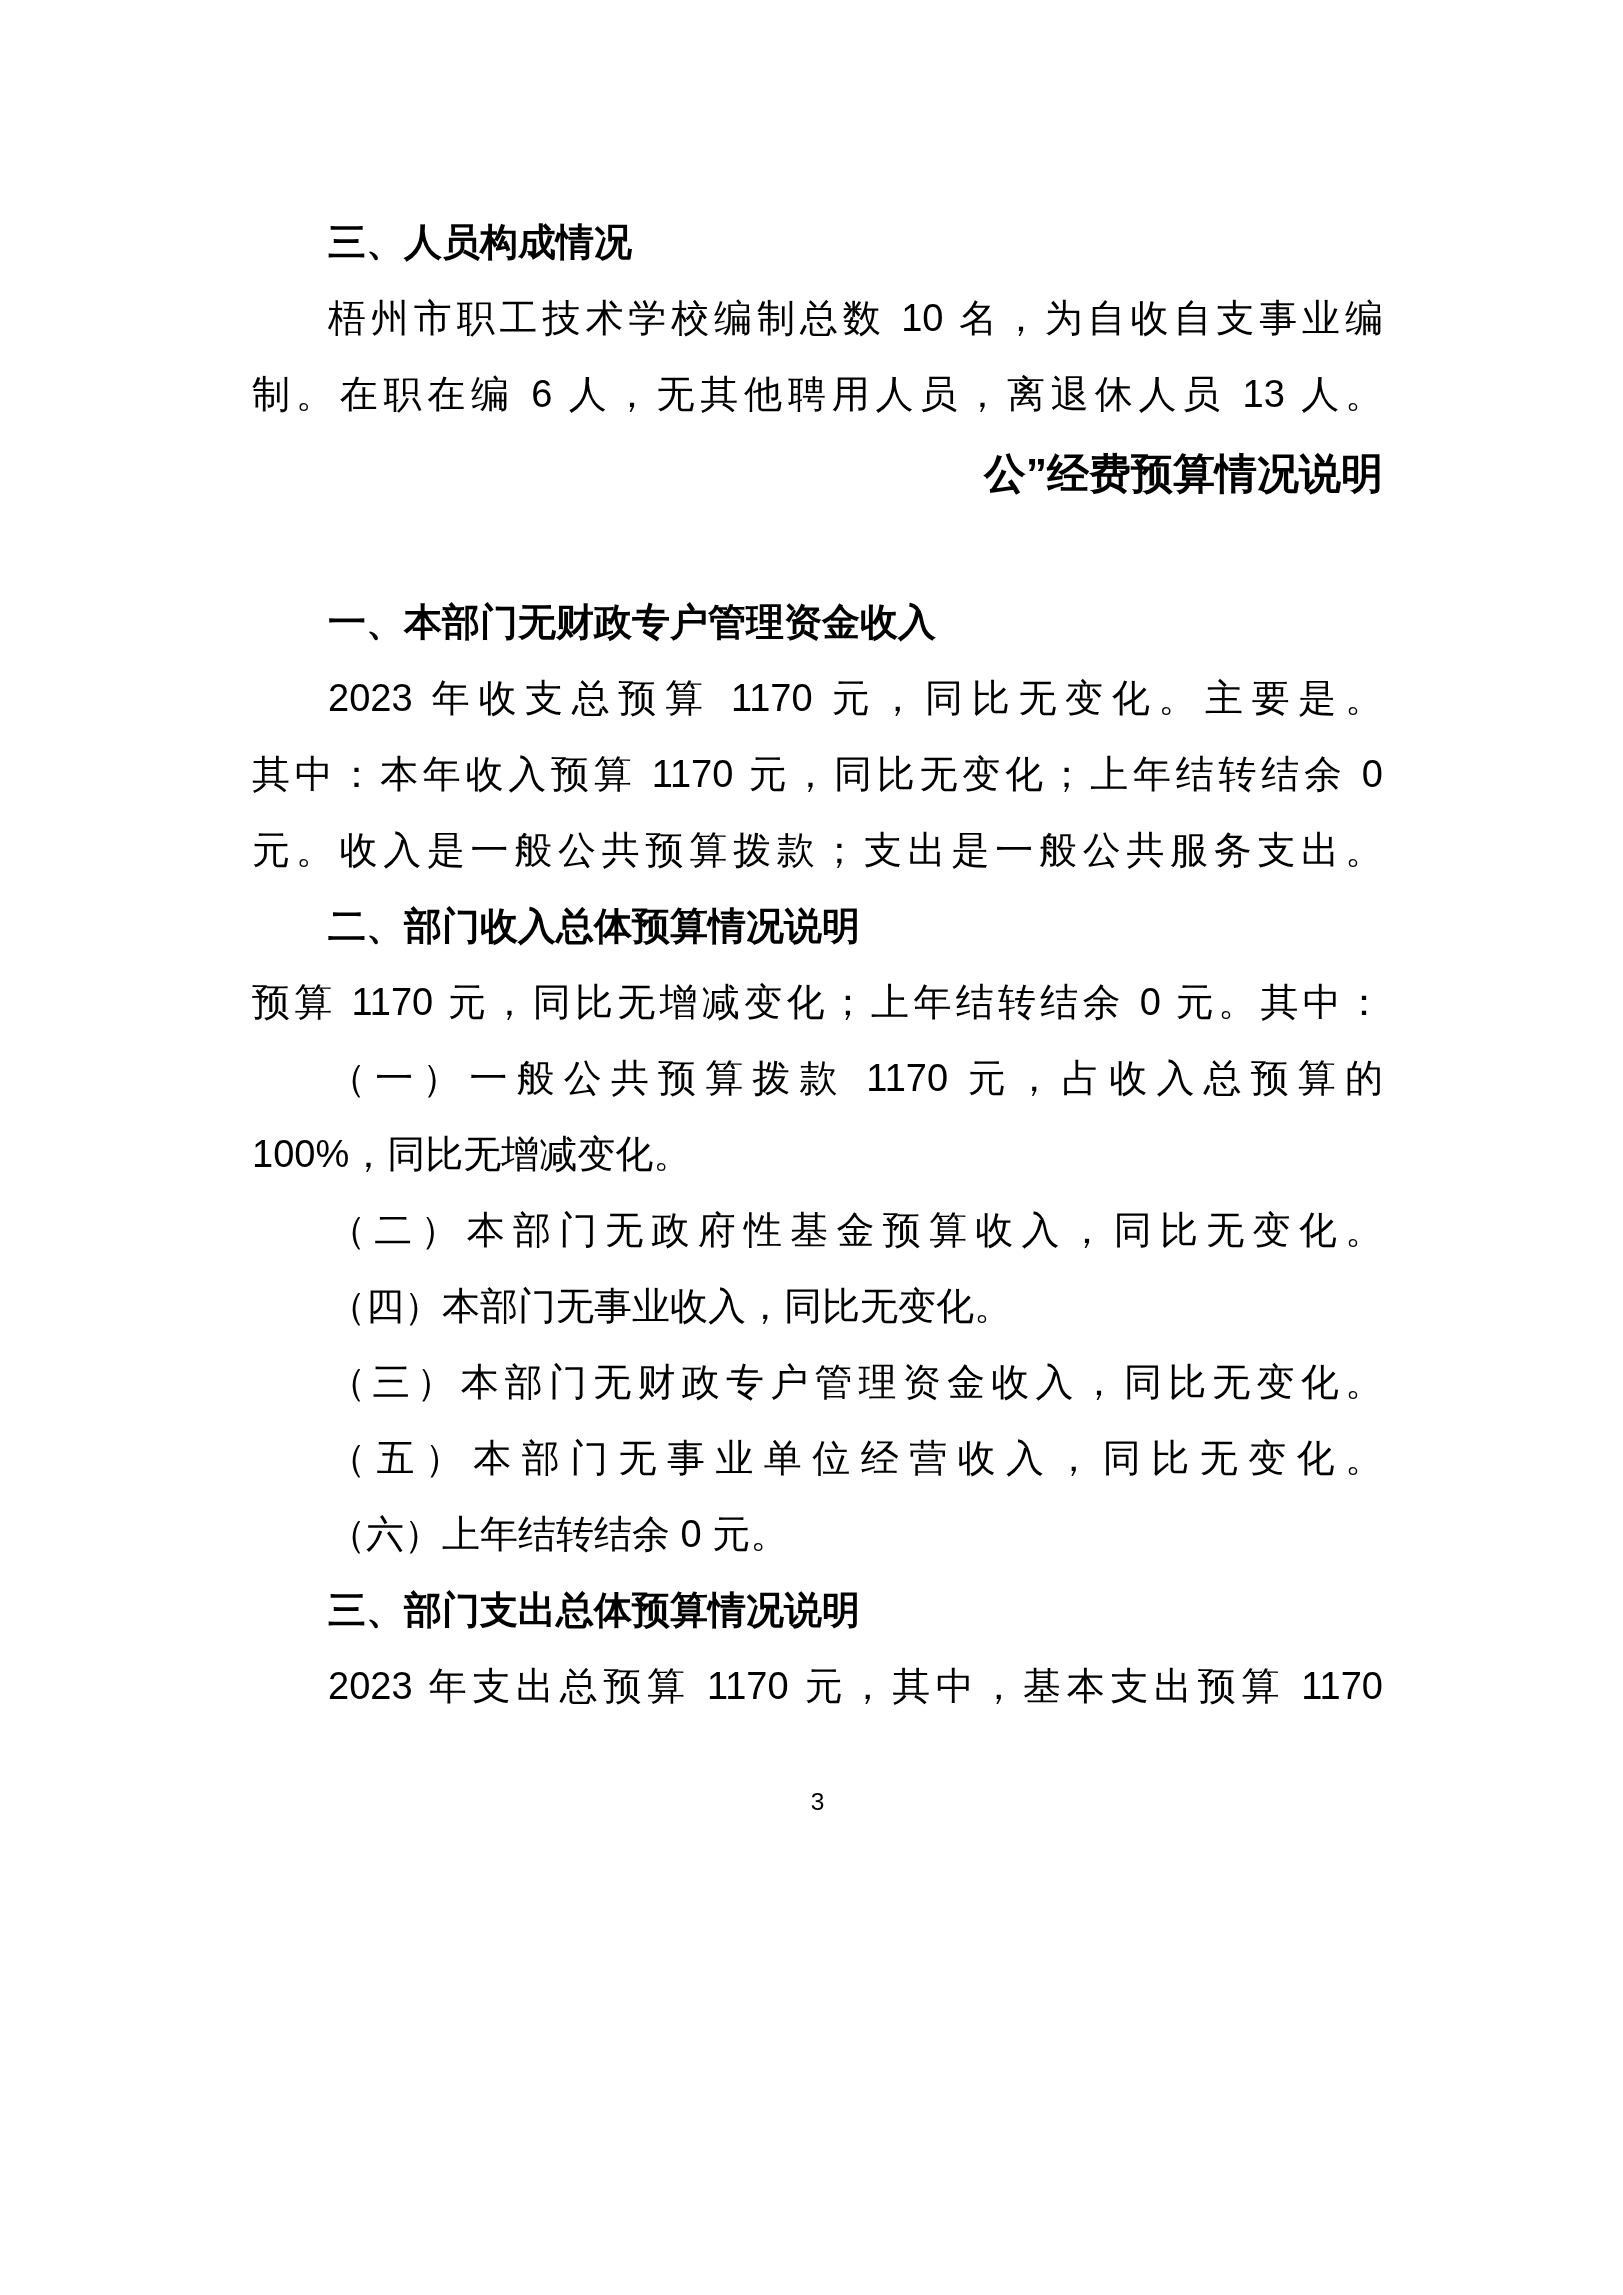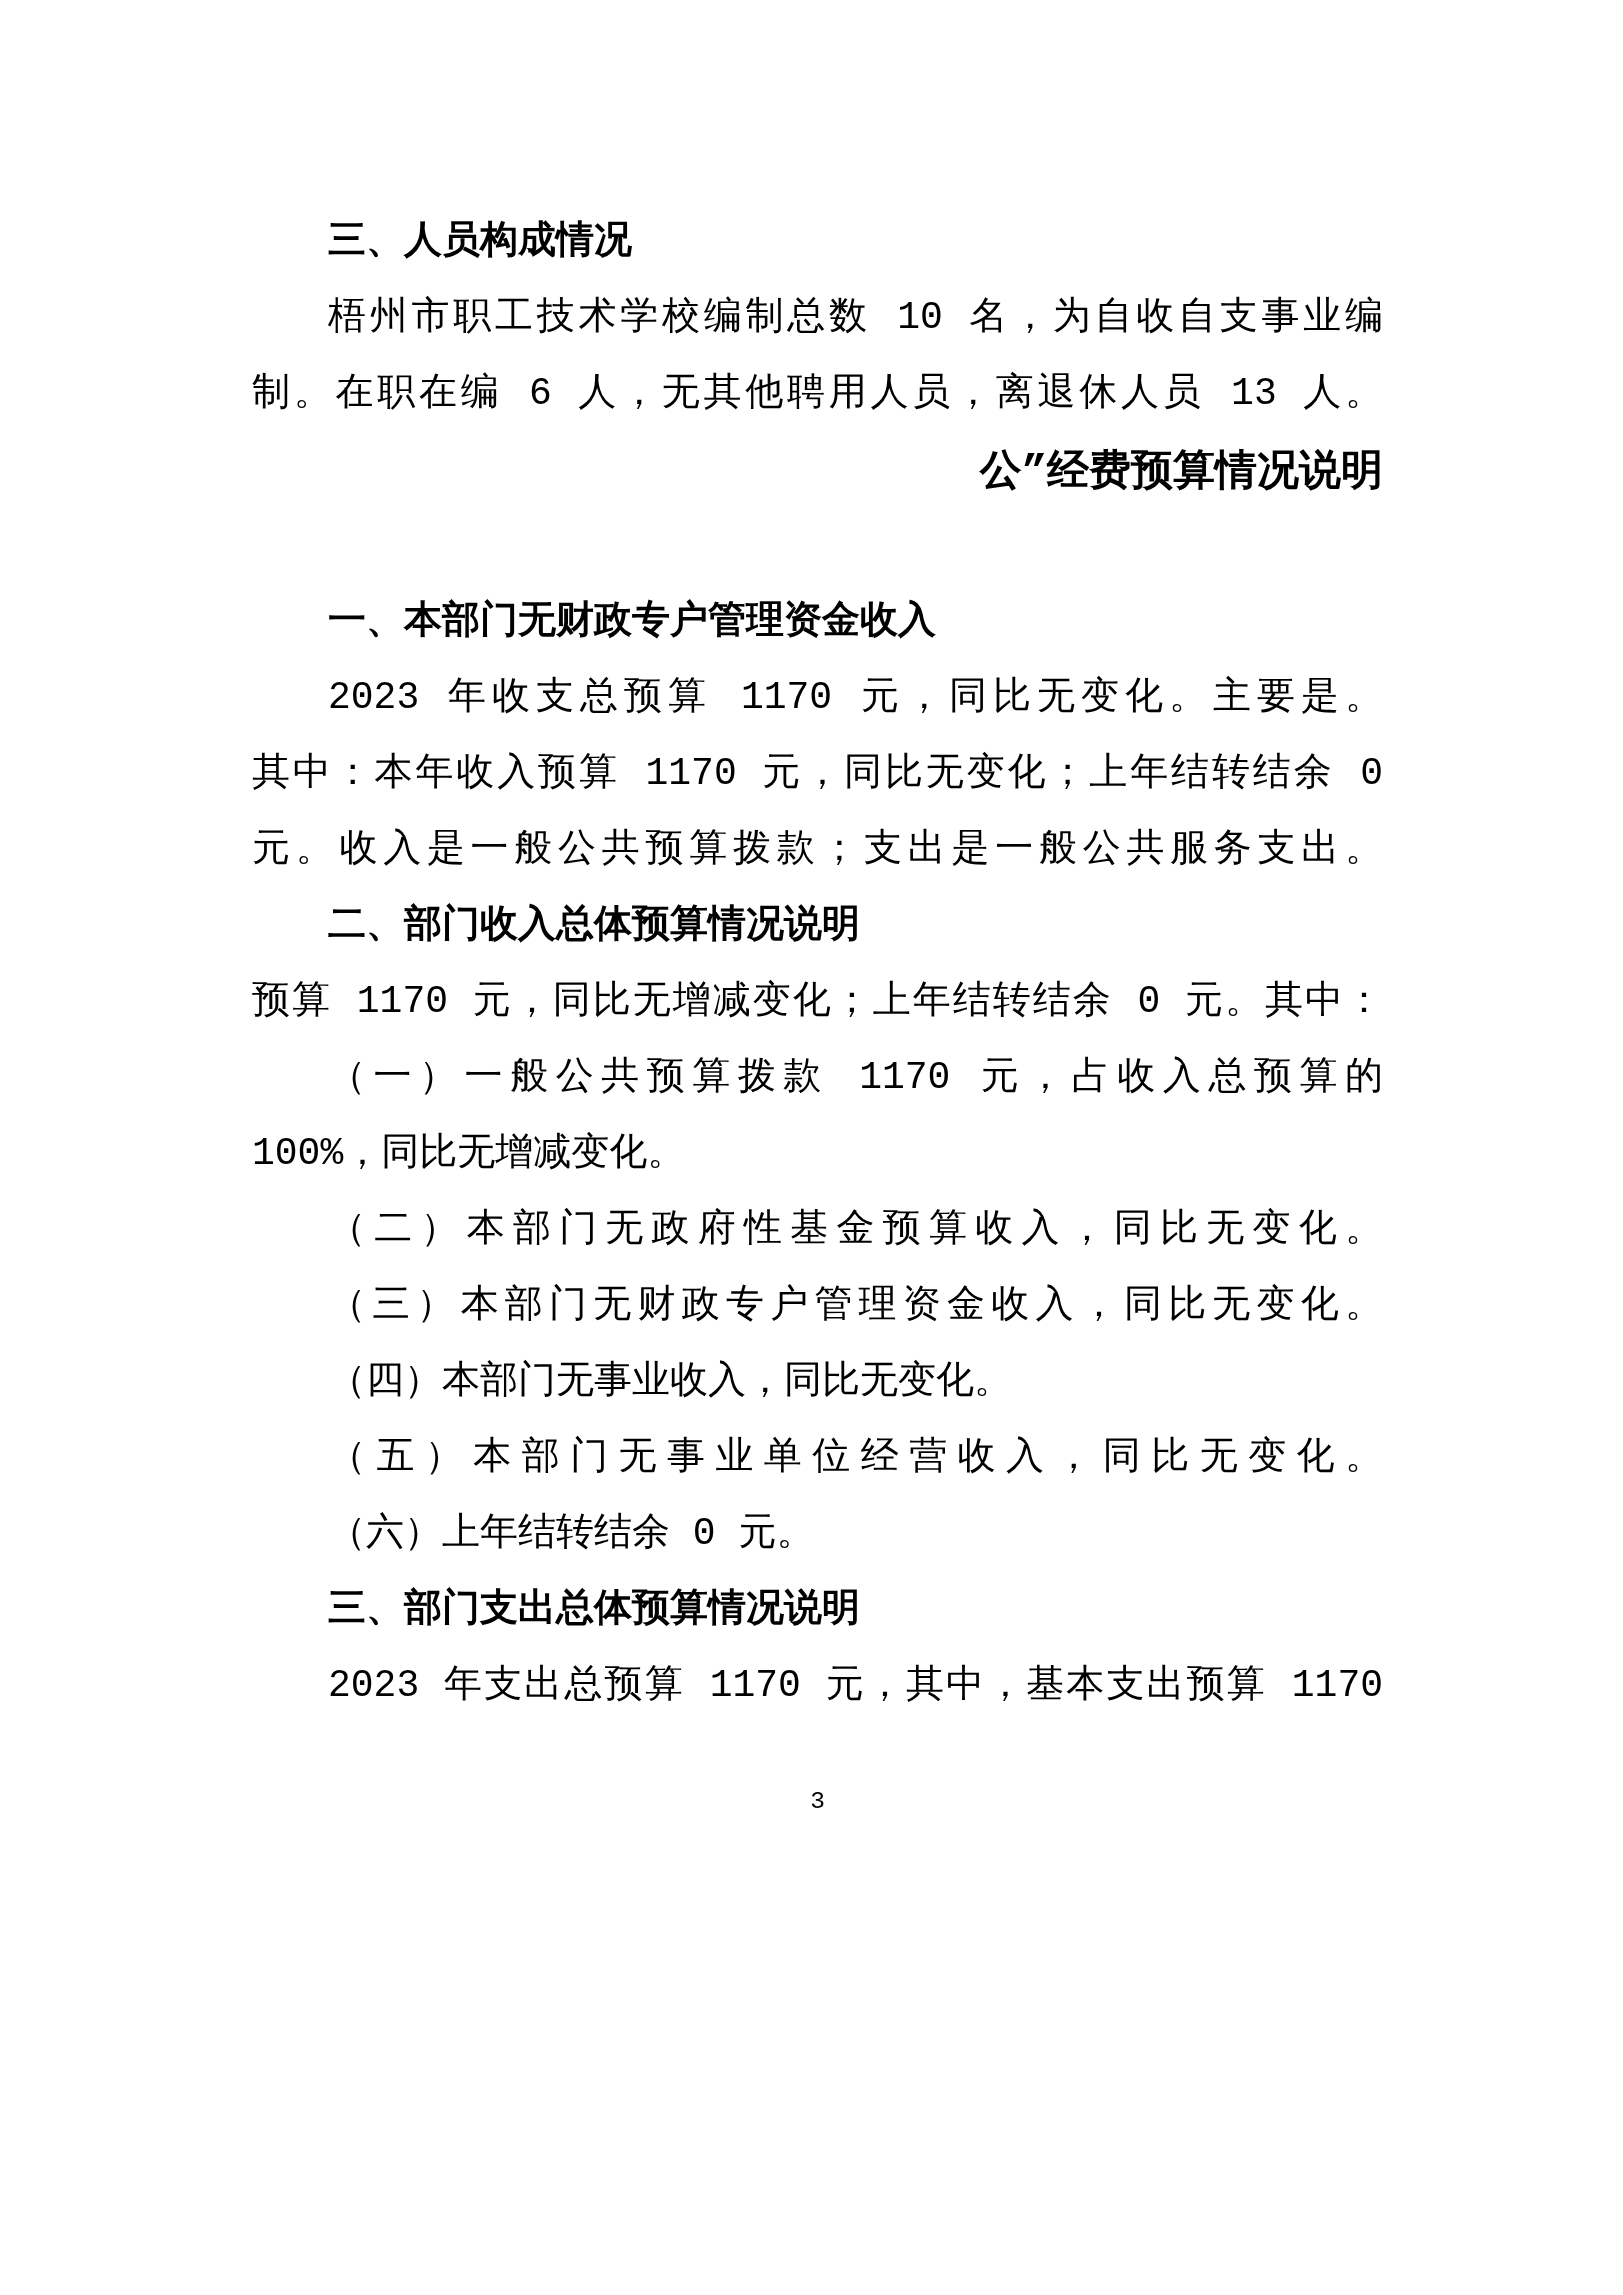--- a/index.html
+++ b/index.html
@@ -8,21 +8,21 @@
     background: #ffffff;
   }
   .page {
     position: relative;
     width: 1623px;
     height: 2295px;
     background: #ffffff;
     box-sizing: border-box;
     padding: 204px 240px 0 252px;
     color: #000000;
-    font-family: Liberation Mono, monospace;
+    font-family: Liberation Sans, sans-serif;
     overflow: hidden;
   }
   .line {
     font-size: 38px;
     line-height: 76px;
     height: 76px;
     white-space: nowrap;
   }
   .bold { font-weight: 700; }
   .big {
@@ -63,22 +63,22 @@
   <div class="line ind just">2023 年收支总预算 1170 元，同比无变化。主要是。</div>
   <div class="line just">其中：本年收入预算 1170 元，同比无变化；上年结转结余 0</div>
   <div class="line just">元。收入是一般公共预算拨款；支出是一般公共服务支出。</div>
 
   <div class="line bold ind">二、部门收入总体预算情况说明</div>
   <div class="line just">预算 1170 元，同比无增减变化；上年结转结余 0 元。其中：</div>
 
   <div class="line ind just">（一）一般公共预算拨款 1170 元，占收入总预算的</div>
   <div class="line">100%，同比无增减变化。</div>
   <div class="line ind just">（二）本部门无政府性基金预算收入，同比无变化。</div>
+  <div class="line ind">（四）本部门无事业收入，同比无变化。</div>
   <div class="line ind just">（三）本部门无财政专户管理资金收入，同比无变化。</div>
-  <div class="line ind">（四）本部门无事业收入，同比无变化。</div>
   <div class="line ind just">（五）本部门无事业单位经营收入，同比无变化。</div>
   <div class="line ind">（六）上年结转结余 0 元。</div>
 
   <div class="line bold ind">三、部门支出总体预算情况说明</div>
   <div class="line ind just">2023 年支出总预算 1170 元，其中，基本支出预算 1170</div>
 
   <div class="pagenum">3</div>
 
 </div>
 

